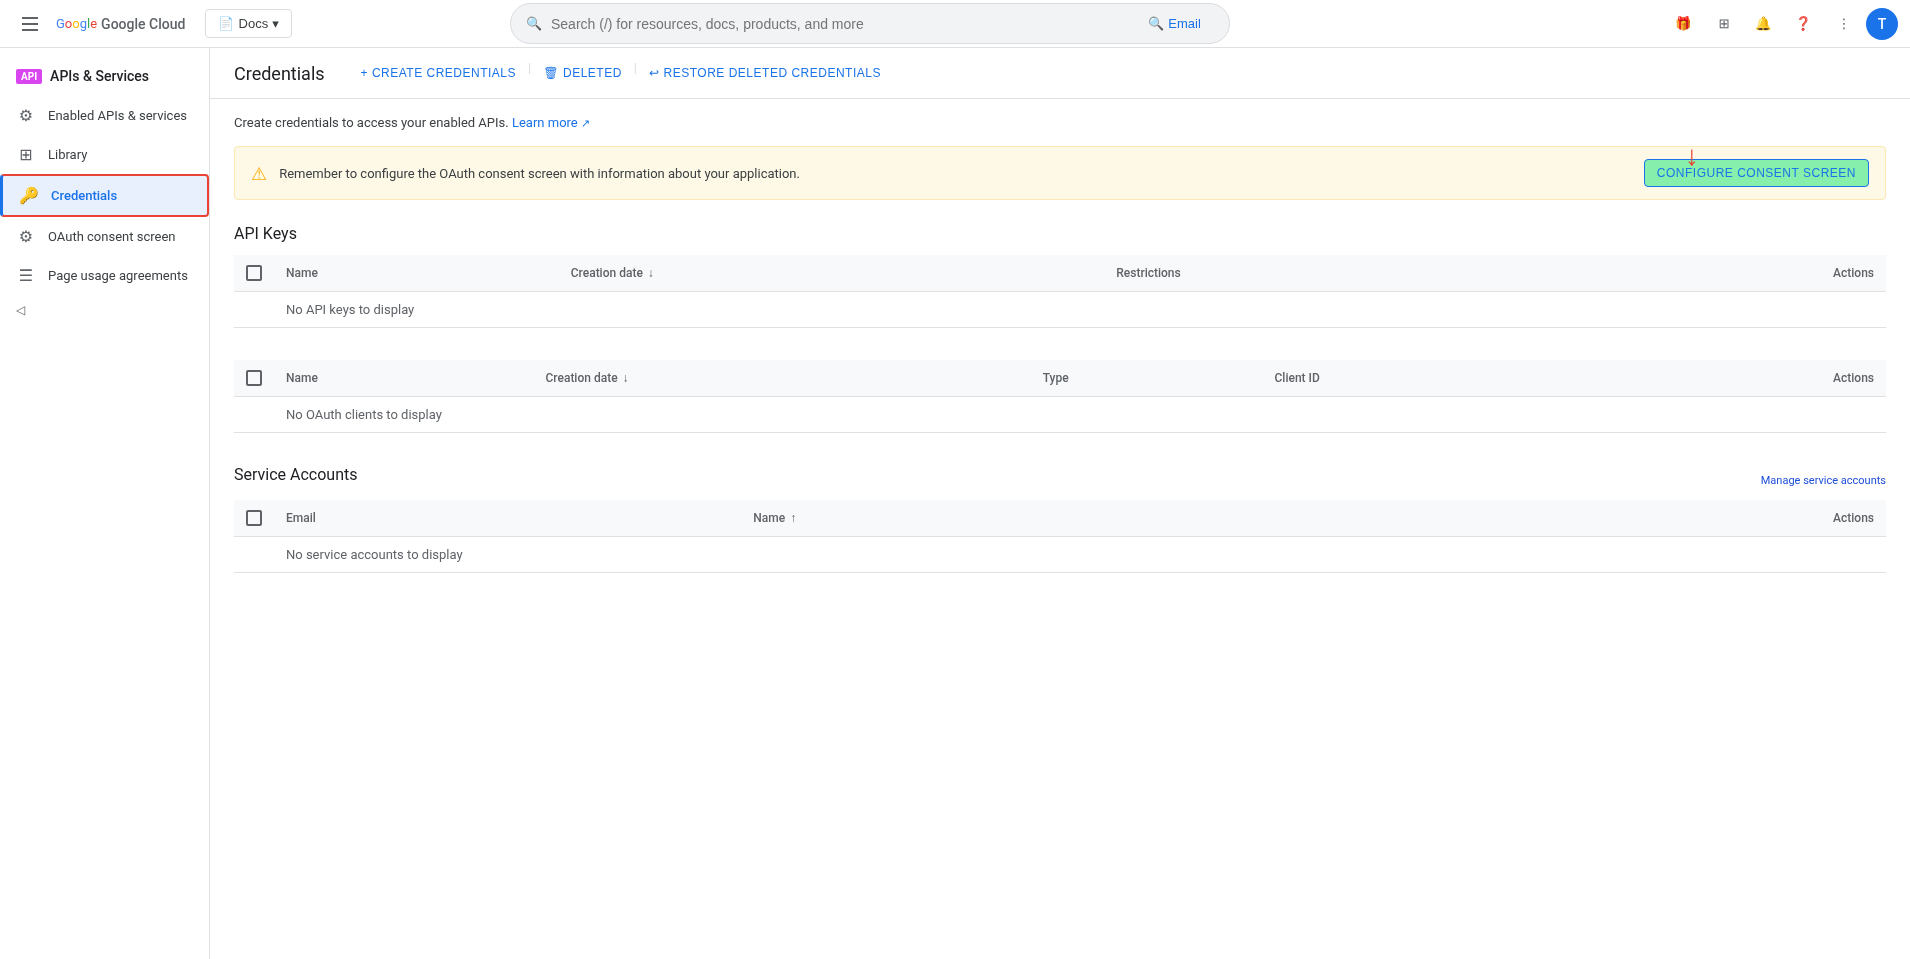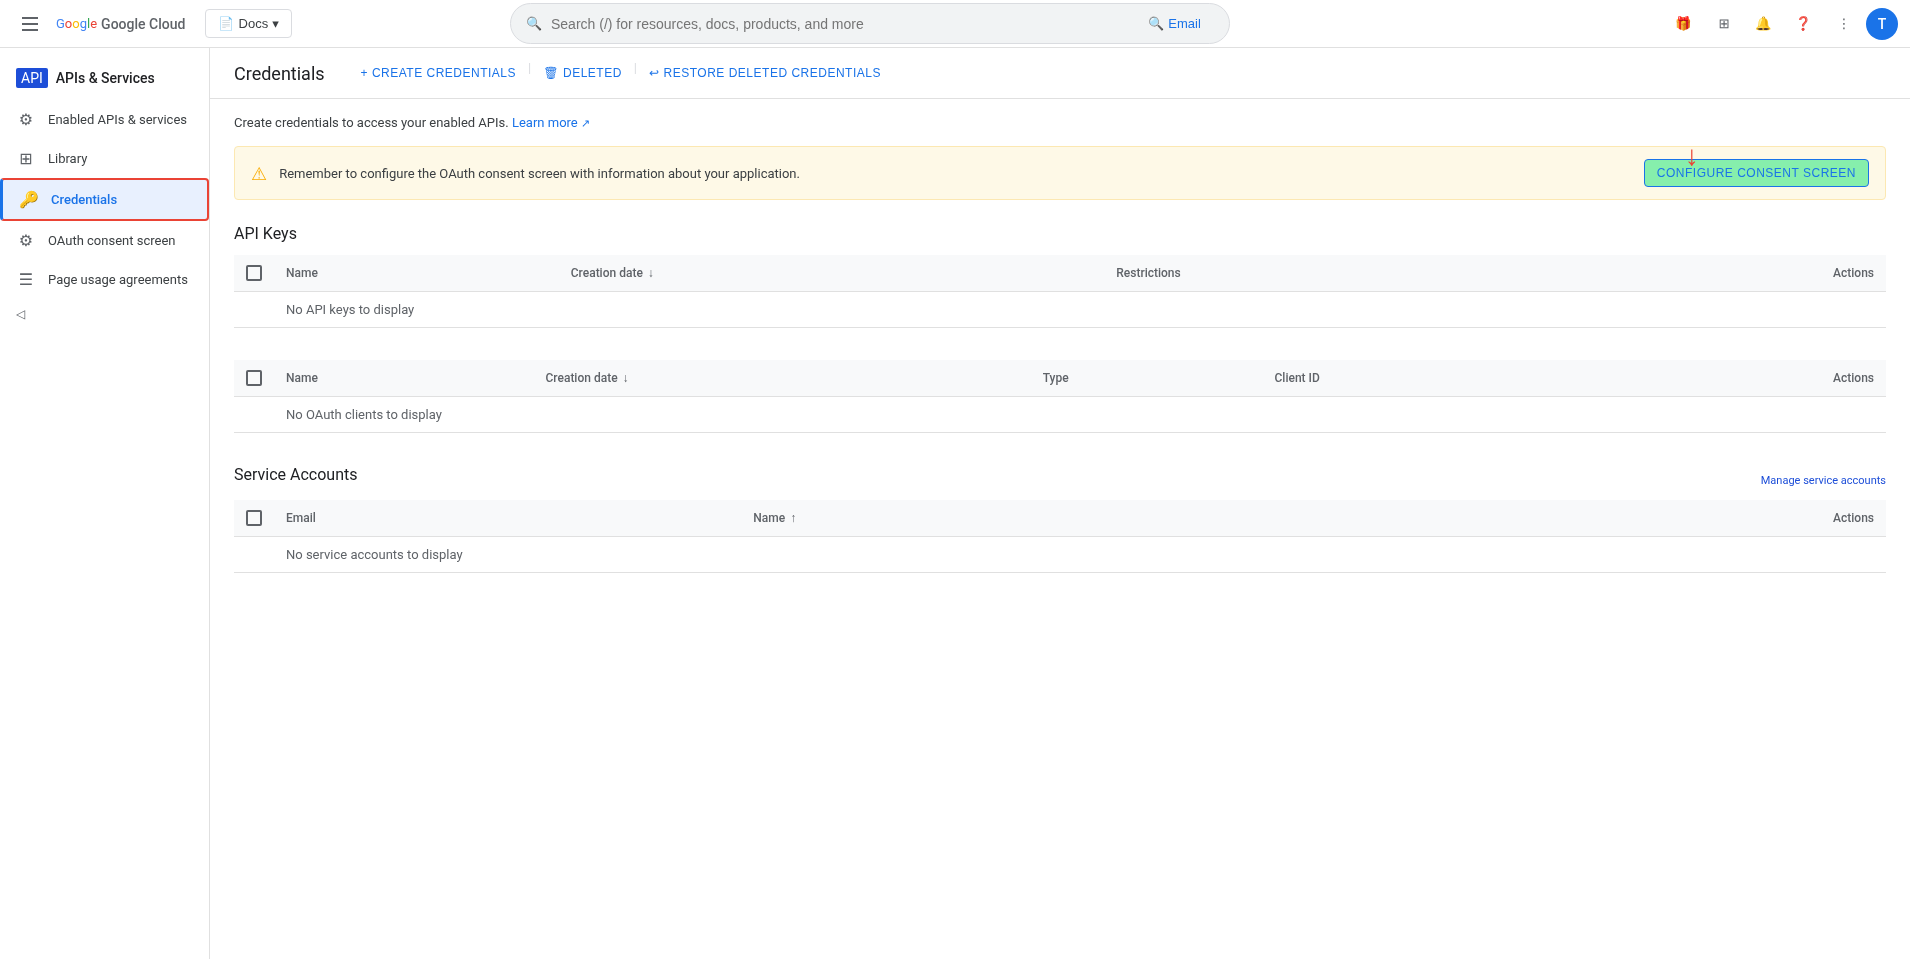--- a/index.html
+++ b/index.html
@@ -52,21 +52,21 @@
 
     
     .sidebar {
       width: 210px; min-width: 210px; background: #fff; border-right: 1px solid #e0e0e0;
       padding: 8px 0; overflow-y: auto; flex-shrink: 0;
     }
     .sidebar-header {
       display: flex; align-items: center; gap: 8px; padding: 12px 16px;
     }
     .api-badge {
-      background: #1d4ed8; color: #fff; font-size: 14px; font-weight: 400;
+      background: #d946ef; color: #fff; font-size: 10px; font-weight: 700;
       padding: 2px 5px; border-radius: 2px;
     }
     .sidebar-title { font-size: 14px; font-weight: 500; color: #202124; }
 
     .sidebar-item {
       display: flex; align-items: center; gap: 12px; padding: 10px 16px; cursor: pointer;
       color: #3c4043; font-size: 13px; text-decoration: none;
     }
     .sidebar-item.active {
       background: #e8f0fe; color: #1a73e8; font-weight: 500;

